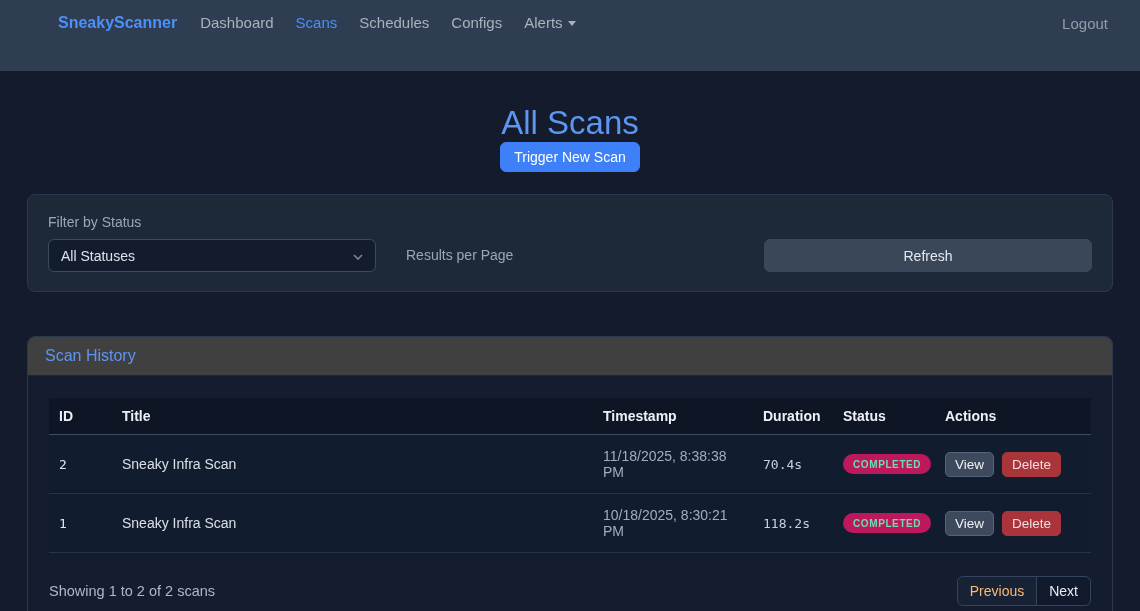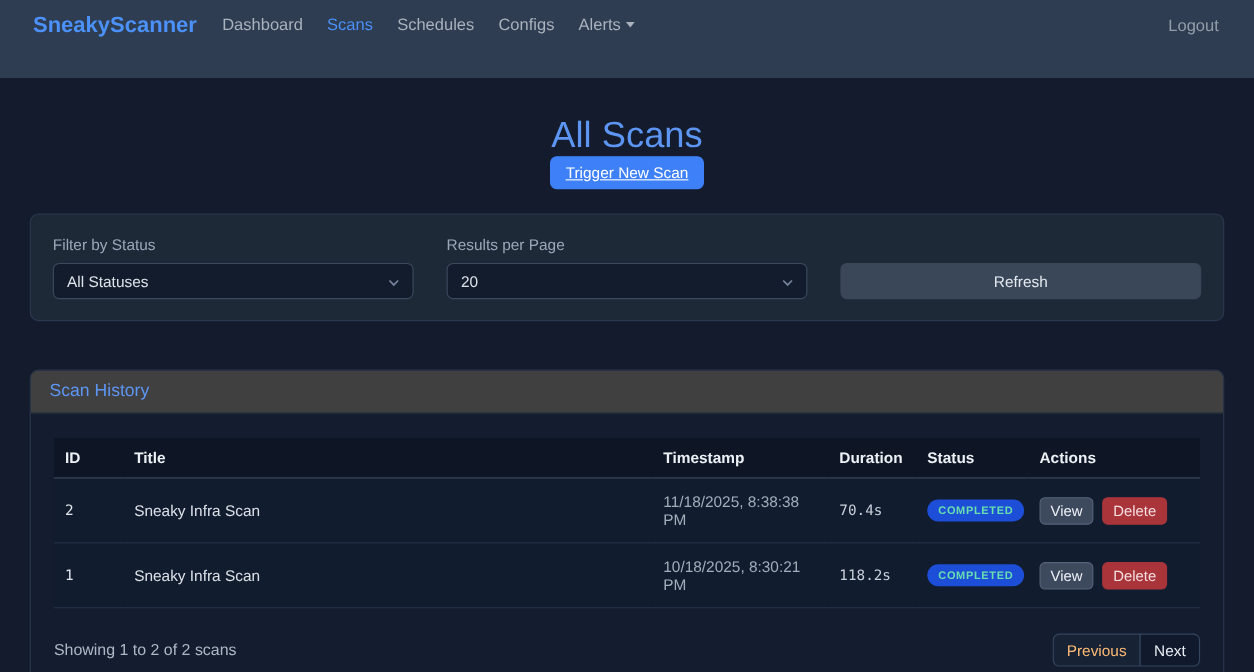--- a/index.html
+++ b/index.html
@@ -9,21 +9,21 @@
     font-family: "Liberation Sans", sans-serif;
     color: #dee2e6;
     overflow: hidden;
   }
   
   .navbar { height: 71px; background: #2e3d51; }
   .navbar-inner {
     height: 46px; display: flex; align-items: center;
     padding: 0 32px 0 30px;
   }
-  .brand { color: #4b91f9; font-size: 20px; font-weight: bold; cursor: pointer; }
+  .brand { color: #4b91f9; font-size: 16px; font-weight: bold; cursor: pointer; margin-left: 28px; }
   .nav-links { display: flex; align-items: center; margin-left: 12px; list-style: none; }
   .nav-link {
     color: #a9b2bd; font-size: 15px; padding: 4px 8px; margin: 0 3px;
     text-decoration: none; cursor: pointer; white-space: nowrap;
   }
   .nav-link.active { color: #4a90f8; }
   .caret {
     display: inline-block; width: 0; height: 0; margin-left: 5px; vertical-align: 2px;
     border-left: 4px solid transparent; border-right: 4px solid transparent;
     border-top: 5px solid #a9b2bd;
@@ -33,21 +33,20 @@
   
   .container { padding: 0 27px; }
   .page-head {
     margin-top: 33px; display: flex; justify-content: space-between; align-items: center; flex-direction: column;
   }
   .page-title { color: #5d95f3; font-size: 33px; font-weight: 400; }
   .btn-primary {
     background: #3e80f8; color: #ffffff; border: 1px solid #3e80f8;
     border-radius: 6px; padding: 6px 13px; font-size: 14px; cursor: pointer;
     font-family: inherit;
-    text-decoration: underline;
   }
 
   
   .filter-card {
     margin-top: 22px; background: #1e2938; border: 1px solid #2b3950;
     border-radius: 8px; padding: 19px 20px;
     display: flex; gap: 30px; align-items: flex-end;
   }
   .filter-col { flex: 1; }
   .filter-label { display: block; color: #9aa7b8; font-size: 14px; margin-bottom: 9px; }
@@ -85,21 +84,21 @@
   }
   tbody td {
     background: #121c2f; padding: 13px 10px; font-size: 14px;
     border-bottom: 1px solid #26334b; vertical-align: middle;
   }
   td.cell-id { font-family: "DejaVu Sans Mono", monospace; font-size: 13px; color: #e2e7ed; }
   td.cell-title { color: #dbe0e7; }
   td.cell-ts { color: #a3adba; }
   td.cell-dur { font-family: "DejaVu Sans Mono", monospace; font-size: 13px; color: #c7cfd9; }
   .badge {
-    display: inline-block; background: #1d4ed8; color: #67dfae;
+    display: inline-block; background: #be185d; color: #67dfae;
     font-size: 10px; font-weight: bold; letter-spacing: .6px;
     padding: 5px 10px 4px; border-radius: 10px;
   }
   .btn-view {
     background: #3d4a5e; border: 1px solid #55637b; color: #eef1f5;
     border-radius: 5px; padding: 4px 9px; font-size: 13.5px; cursor: pointer;
     margin-right: 8px; font-family: inherit;
   }
   .btn-delete {
     background: #a9353b; border: 1px solid #a9353b; color: #f2dddf;
@@ -153,26 +152,20 @@
       <label class="filter-label">Filter by Status</label>
       <div class="select">
         <span>All Statuses</span>
         <svg width="12" height="12" viewBox="0 0 12 12">
             <path d="M2 4 L6 8 L10 4" fill="none" stroke="#77839a" stroke-width="1.6"></path>
           </svg>
       </div>
     </div>
     <div class="filter-col">
       <label class="filter-label">Results per Page</label>
-      <div class="select">
-        <span>20</span>
-        <svg width="12" height="12" viewBox="0 0 12 12">
-            <path d="M2 4 L6 8 L10 4" fill="none" stroke="#77839a" stroke-width="1.6"></path>
-          </svg>
-      </div>
     </div>
     <div class="filter-col">
       <button class="btn-secondary">Refresh</button>
     </div>
   </div>
 
   <div class="scan-card">
     <div class="card-header">Scan History</div>
     <div class="card-body">
       <table>

